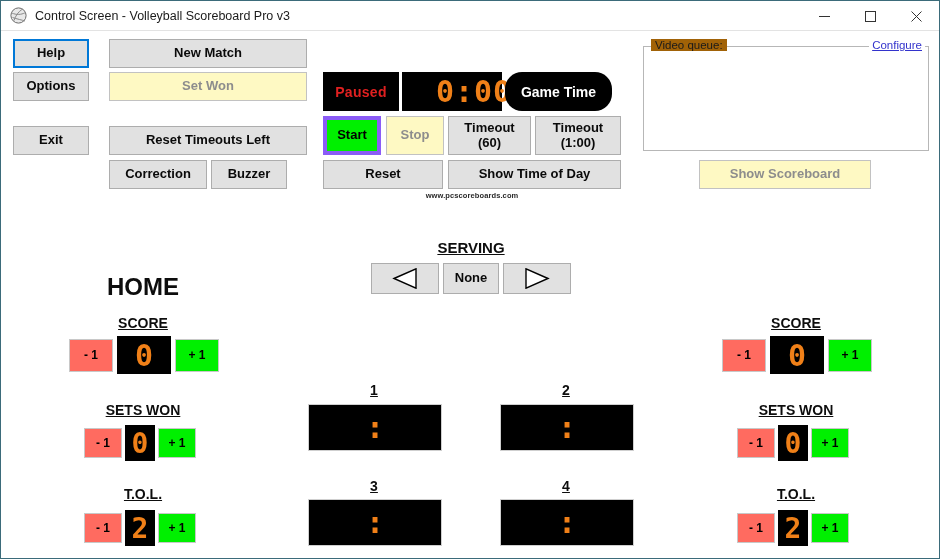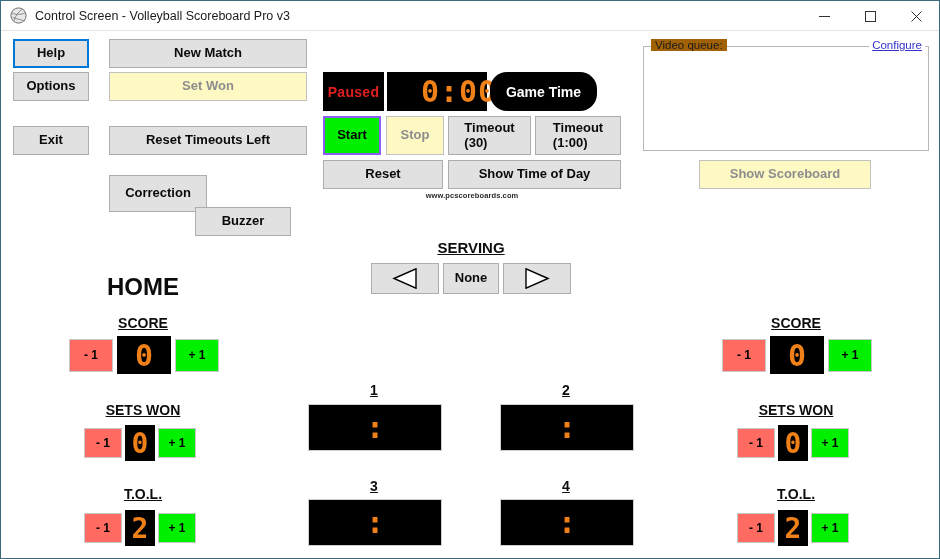--- a/index.html
+++ b/index.html
@@ -46,66 +46,67 @@
 
   
   .btn {
     background: #e1e1e1;
     border: 1px solid #adadad;
     color: #0a0a0a;
     font-family: "Liberation Sans", sans-serif;
     font-size: 13px;
     font-weight: bold;
     display: flex; align-items: center; justify-content: center;
+    text-align: center;
     line-height: 1.12;
     cursor: default;
     position: absolute;
   }
   .btn.focus {
     border: 2px solid #0078d7;
   }
   .btn.disabled {
     background: #fef9c3;
     border: 1px solid #c2c2c2;
     color: #8d8d8d;
   }
   .btn.green {
     background: #00f000;
-    border: 2px solid #8b5cf6;
+    border: 4px solid #8b5cf6;
     color: #000;
   }
 
   
   #help-btn    { left: 12px;  top: 38px;  width: 76px; height: 29px; }
   #options-btn { left: 12px;  top: 71px;  width: 76px; height: 29px; }
   #exit-btn    { left: 12px;  top: 125px; width: 76px; height: 29px; }
   #newmatch-btn{ left: 108px; top: 38px;  width: 198px; height: 29px; }
   #setwon-btn  { left: 108px; top: 71px;  width: 198px; height: 29px; }
   #resettol-btn{ left: 108px; top: 125px; width: 198px; height: 29px; }
-  #correction-btn { left: 108px; top: 174px; width: 98px; height: 37px; }
-  #buzzer-btn  { left: 194px; top: 159px; width: 96px; height: 29px; margin-top: 47px; }
+  #correction-btn { left: 108px; top: 159px; width: 98px; height: 29px; }
+  #buzzer-btn  { left: 210px; top: 159px; width: 76px; height: 29px; }
 
   
   .sb-title {
     position: absolute; left: 322px; top: 36px;
     width: 300px; text-align: center;
     font-size: 25px; color: #1a1a1a; letter-spacing: 0.2px;
     font-family: "Liberation Sans", sans-serif;
   }
   .clock-row {
     position: absolute; left: 322px; top: 71px;
     width: 298px; height: 39px;
     display: flex; gap: 3px;
   }
   .led-panel {
     background: #000000;
     display: flex; align-items: center; justify-content: center;
   }
   .led-paused {
-    width: 61px; height: 39px;
+    width: 76px; height: 39px;
     color: #e02020; font-weight: bold; font-size: 14px;
     letter-spacing: 0.3px;
   }
   .led-clock {
     width: 100px; height: 39px;
     color: #f08018; font-size: 30px;
     font-family: "DejaVu Sans Mono", monospace;
     font-weight: bold; letter-spacing: 1px; padding-left: 44px;
   }
   .led-label {
@@ -268,21 +269,21 @@
     <div class="led-panel led-paused">Paused</div>
     <div class="led-panel led-clock">0:00</div>
     <div class="led-panel led-label">Game Time</div>
   </div>
 
   <div class="btn green" id="start-btn">Start</div>
   <div class="btn disabled" id="stop-btn">Stop</div>
   <div class="btn" id="timeout30-btn">
     <span style="display:block">
       <span>Timeout</span><br>
-      <span>(30)</span>
+      <span>(60)</span>
     </span>
   </div>
   <div class="btn" id="timeout60-btn">
     <span style="display:block">
       <span>Timeout</span><br>
       <span>(1:00)</span>
     </span>
   </div>
   <div class="btn" id="reset-btn">Reset</div>
   <div class="btn" id="showtod-btn">Show Time of Day</div>

